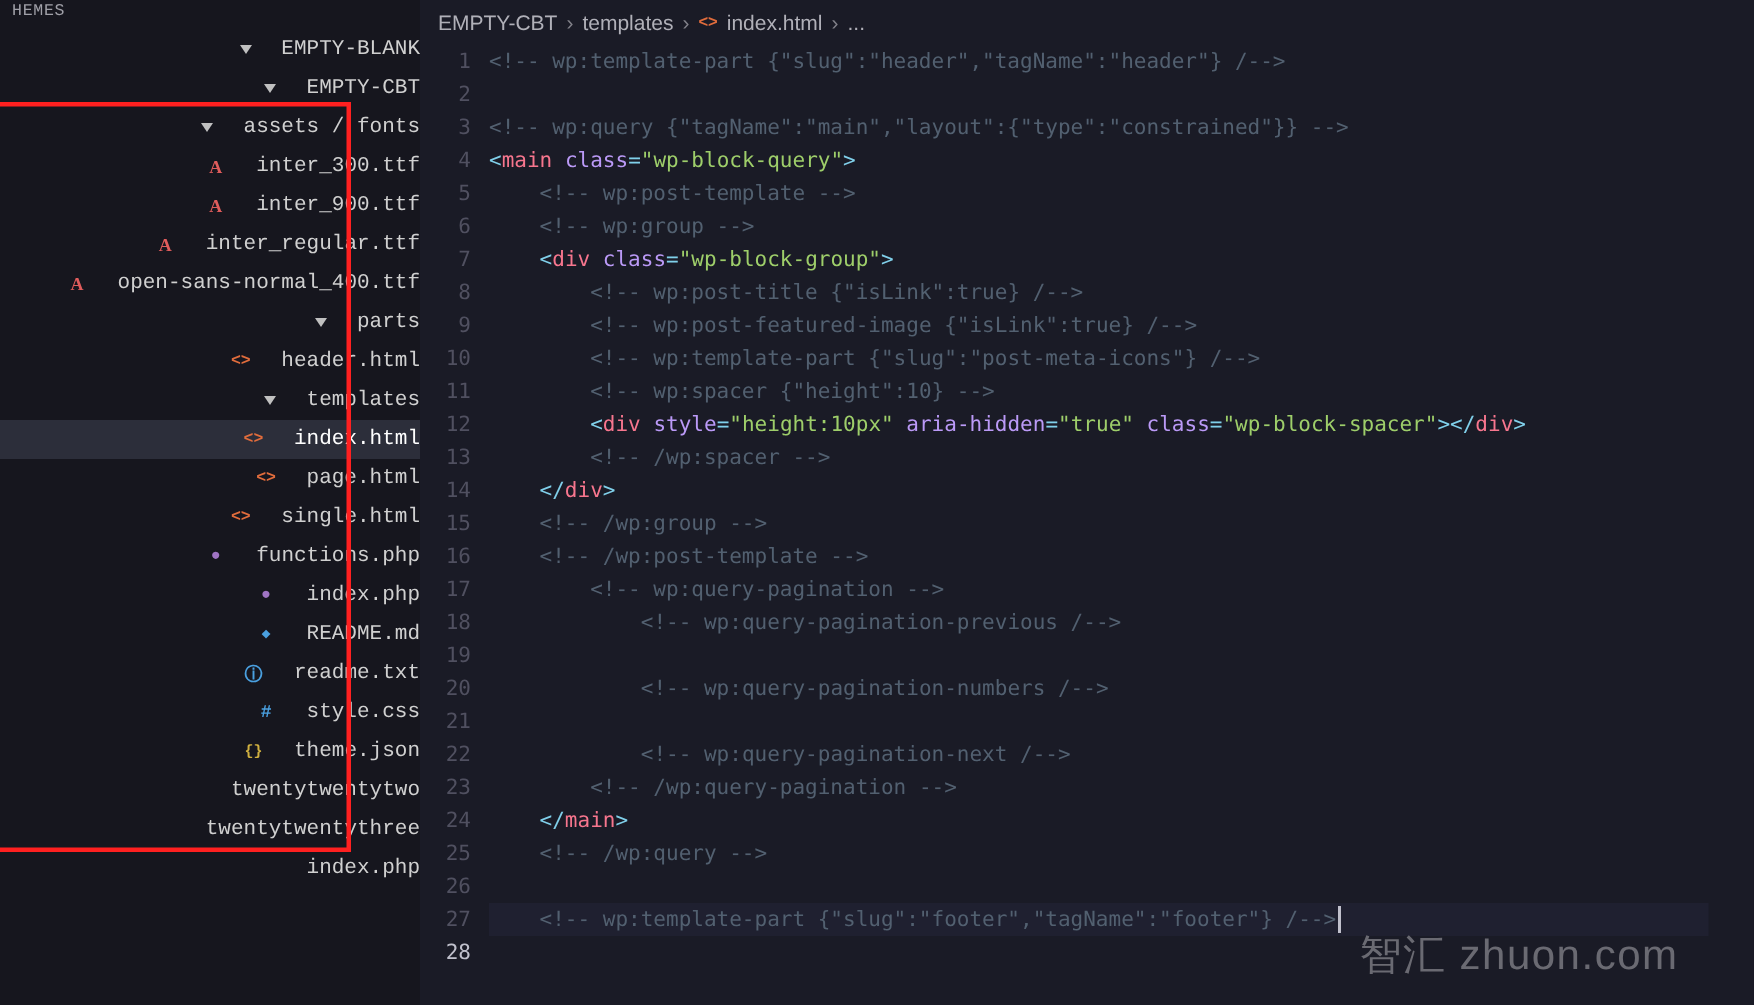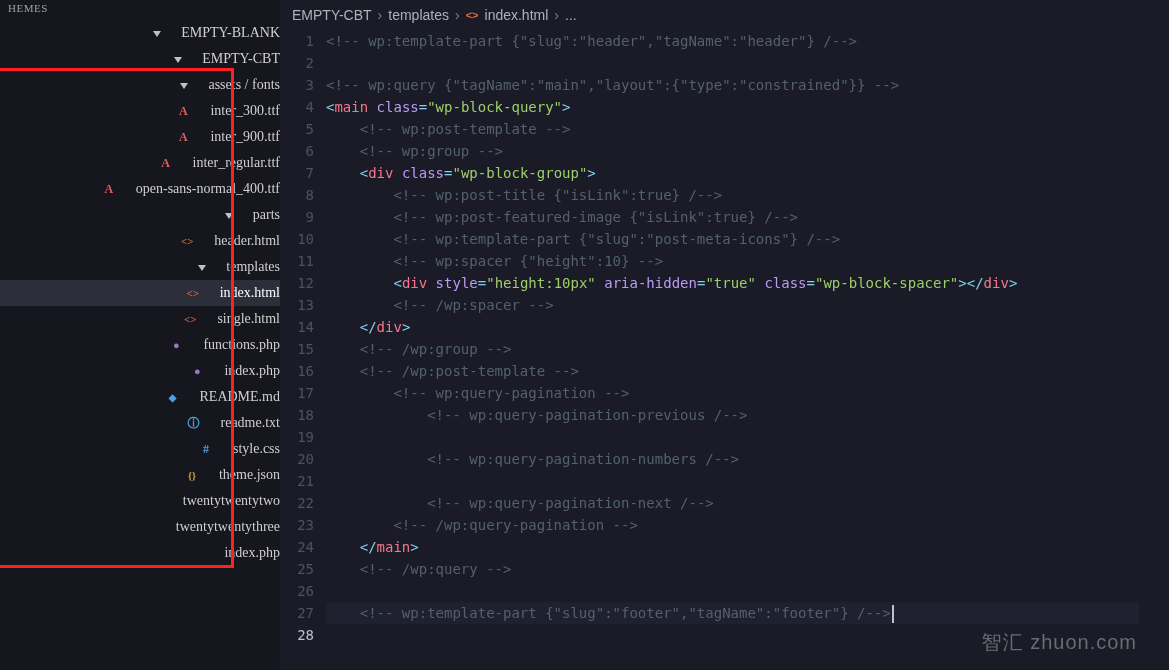--- a/index.html
+++ b/index.html
@@ -11,21 +11,21 @@
     color: #c0caf5;
     display: flex;
   }
   
   .sidebar {
     width: 280px;
     background: #16161e;
     color: #c8c8c8;
     display: flex;
     flex-direction: column;
-    font-family: Liberation Serif, serif;
+    font-family: Liberation Mono, monospace;
     font-size: 14px;
     font-weight: 500;
     overflow: hidden;
   }
   .sidebar-heading {
     color: #a0a0a8;
     font-size: 11px;
     letter-spacing: 0.5px;
     padding: 2px 8px 6px 8px;
   }
@@ -131,23 +131,23 @@
     margin-left:1px;
   }
   
   .cm  { color:#526070; font-style: normal; }
   .pn  { color:#80d0ea; }        
   .tg  { color:#f7768e; }        
   .at  { color:#bb9af7; }        
   .eq  { color:#80d0ea; }
   .st  { color:#9ece6a; }        
   .watermark {
-    position:absolute; right:32px; bottom:14px;
+    position:absolute; right:50px; bottom:14px;
     color:#6a6a72; font-family:-apple-system,sans-serif;
-    font-size:20px; letter-spacing:1px;
+    font-size:28px; letter-spacing:1px;
     pointer-events: none;
   }
 </style>
 </head>
 <body>
 
 <div class="sidebar">
   <div class="sidebar-heading">HEMES</div>
 
   <div class="tree-item ind1">
@@ -190,20 +190,24 @@
     <span>header.html</span>
   </div>
 
   <div class="tree-item ind2">
     <span class="icon-chev"></span>
     <span>templates</span>
   </div>
   <div class="tree-item ind3 selected">
     <span class="icon-html"></span>
     <span>index.html</span>
+  </div>
+  <div class="tree-item ind3">
+    <span class="icon-html"></span>
+    <span>page.html</span>
   </div>
   <div class="tree-item ind3">
     <span class="icon-html"></span>
     <span>single.html</span>
   </div>
 
   <div class="tree-item ind2">
     <span class="icon-php"></span>
     <span>functions.php</span>
   </div>

